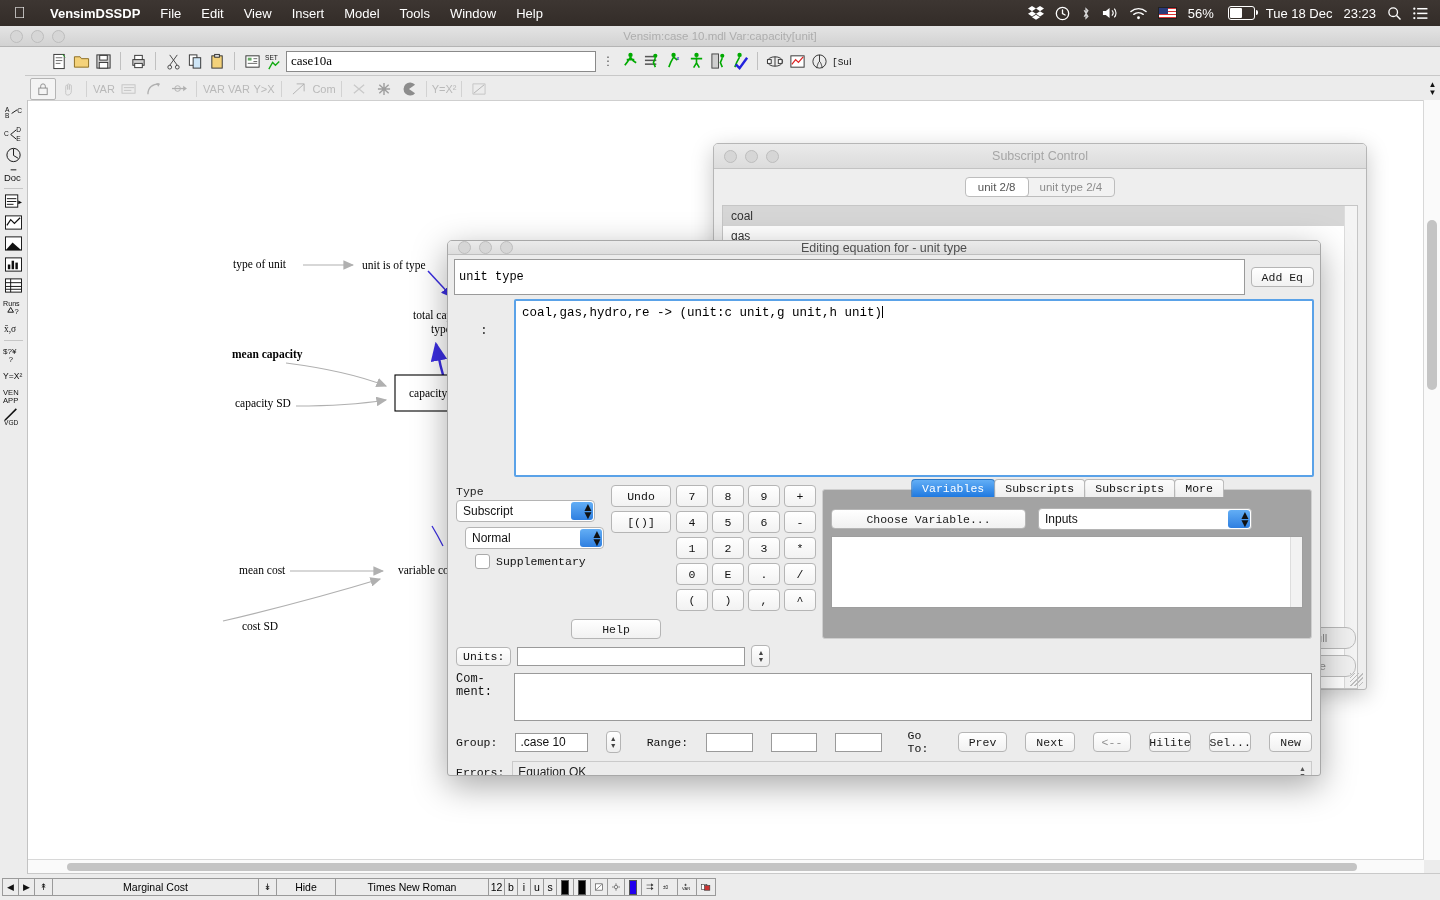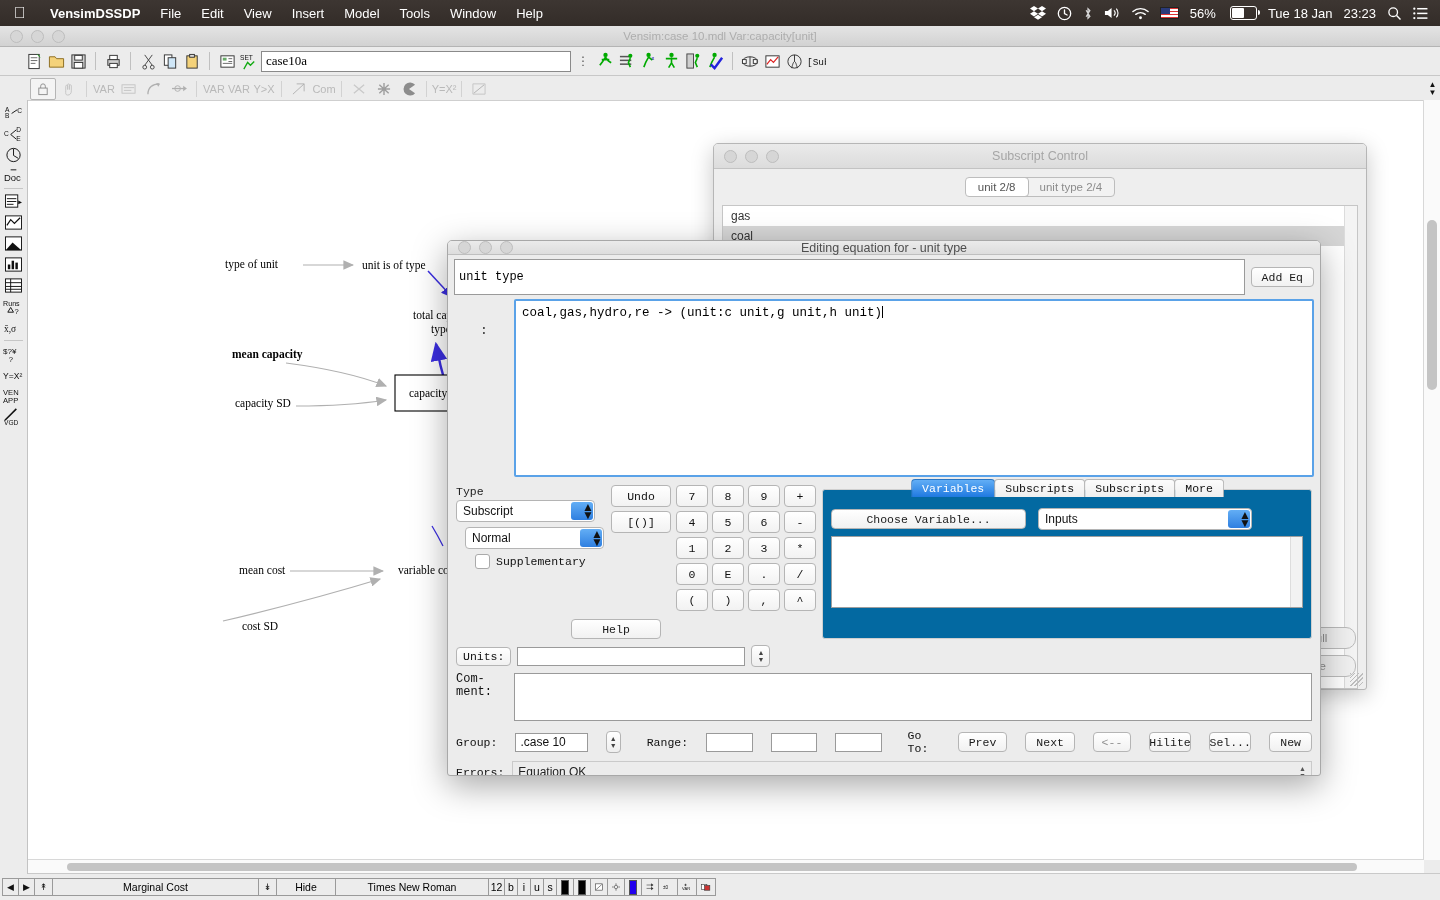--- a/index.html
+++ b/index.html
@@ -34,21 +34,21 @@
   #vensim{position:absolute;left:0;top:26px;width:1440px;height:874px;background:#ececec;
     display:flex;flex-direction:column;}
   #titlebar{height:20px;background:linear-gradient(to bottom,#e4e4e4,#d2d2d2);
     border-bottom:1px solid #b4b4b4;position:relative;display:flex;align-items:center;}
   .lights{display:flex;gap:8px;padding-left:10px;}
   .lt{width:11px;height:11px;border-radius:50%;background:#d6d6d6;border:1px solid #bdbdbd;}
   #titlebar .ttl{position:absolute;left:0;right:0;text-align:center;font-size:11.5px;color:#adadad;}
 
   
   #toolbar1{height:28px;background:#ececec;border-bottom:1px solid #c8c8c8;
-    display:flex;align-items:center;padding:0 24px;gap:2px;}
+    display:flex;align-items:center;padding:0 24px;gap:2px;margin-left:25px;}
   .tb-ico{width:20px;height:20px;display:flex;align-items:center;justify-content:center;
     font-size:13px;color:#333;}
   .tb-sep{width:1px;height:18px;background:#c0c0c0;margin:0 5px;}
   #fileNameField{flex:0 0 auto;width:300px;height:19px;background:#fff;border:1px solid #8a8a8a;
     font-family:"Liberation Serif",serif;font-size:13px;padding:0 4px;display:flex;align-items:center;}
   .dots3{letter-spacing:0;font-size:12px;color:#555;padding:0 4px;}
 
   
   #toolbar2{height:26px;background:#ececec;border-bottom:1px solid #c8c8c8;
     display:flex;align-items:center;padding-left:30px;gap:1px;position:relative;}
@@ -145,21 +145,21 @@
   .chklbl{font-family:"Liberation Mono",monospace;font-size:11.5px;color:#111;}
   .helprow{display:flex;justify-content:center;margin-top:8px;padding-right:40px;}
 
   .keypad{display:flex;gap:5px;margin-left:6px;}
   .kcol{display:flex;flex-direction:column;gap:4px;}
   .kbtn{width:30px;height:20px;border:1px solid #b5b5b5;border-radius:4px;background:linear-gradient(to bottom,#fff,#f2f2f2);
      font-family:"Liberation Mono",monospace;font-size:11.5px;display:flex;align-items:center;justify-content:center;color:#111;}
   .kwide{width:58px;}
   .krow{display:flex;gap:4px;}
 
-  .rightmid{flex:1;border:1px solid #cfcfcf;border-radius:3px;background:#0369a1;padding:6px 8px 8px;position:relative;margin-top:4px;}
+  .rightmid{flex:1;border:1px solid #cfcfcf;border-radius:3px;background:#a3a3a3;padding:6px 8px 8px;position:relative;margin-top:4px;}
   .tabs{position:absolute;top:-11px;left:50%;transform:translateX(-50%);display:flex;}
   .tab{border:1px solid #b8b8b8;border-bottom:none;border-radius:4px 4px 0 0;background:linear-gradient(to bottom,#fcfcfc,#efefef);
      font-family:"Liberation Mono",monospace;font-size:11.5px;padding:2px 10px;color:#111;margin-right:-1px;}
   .tab.sel{background:linear-gradient(to bottom,#62aef6,#1f79e0);color:#fff;border-color:#2a77c6;}
   .pickrow{display:flex;align-items:center;gap:12px;margin-top:12px;}
   .varlist{margin-top:6px;height:70px;background:#fff;border:1px solid #9e9e9e;position:relative;}
   .varlist .sb{position:absolute;right:0;top:0;bottom:0;width:11px;background:#f2f2f2;border-left:1px solid #ddd;}
 
   .unitsrow{display:flex;align-items:center;gap:6px;padding:6px 8px 0 8px;}
   .tagbtn{border:1px solid #b5b5b5;border-radius:4px;background:linear-gradient(to bottom,#fff,#f1f1f1);
@@ -228,21 +228,21 @@
     </div>
     <div class="itm">
         <span class="flagicon"></span>
       </div>
     <div class="itm">56%</div>
     <div class="itm">
         <span class="batt">
           <i></i>
         </span>
       </div>
-    <div class="itm">Tue 18 Jan</div>
+    <div class="itm">Tue 18 Dec</div>
     <div class="itm">23:23</div>
     <div class="itm">
       <svg width="15" height="15" viewBox="0 0 16 16">
           <circle cx="6.6" cy="6.6" r="4.6" fill="none" stroke="#fff" stroke-width="1.4"></circle>
           <path d="M10.2 10.2 14.4 14.4" stroke="#fff" stroke-width="1.5"></path>
         </svg>
     </div>
     <div class="itm">
       <svg width="15" height="13" viewBox="0 0 16 13">
           <g fill="#fff">
@@ -590,21 +590,21 @@
         <path d="M400 170 Q413 184 424 196" stroke="#3b2ee0" stroke-width="1.5" fill="none" marker-end="url(#ablue)"></path>
         <path d="M430 163 L445 161" stroke="#b0b0b0" stroke-width="1.2" fill="none"></path>
         <path d="M258 262 Q320 270 358 285" stroke="#b0b0b0" stroke-width="1.2" fill="none" marker-end="url(#agray)"></path>
         <path d="M268 305 Q320 305 358 299" stroke="#b0b0b0" stroke-width="1.2" fill="none" marker-end="url(#agray)"></path>
         <path d="M418 285 Q412 265 408 243" stroke="#3b2ee0" stroke-width="2.4" fill="none" marker-end="url(#ablue)"></path>
         <path d="M262 470 L355 470" stroke="#b0b0b0" stroke-width="1.2" fill="none" marker-end="url(#agray)"></path>
         <path d="M195 520 Q280 500 352 478" stroke="#b0b0b0" stroke-width="1.2" fill="none" marker-end="url(#agray)"></path>
         <path d="M415 445 Q410 435 404 425" stroke="#3b2ee0" stroke-width="1.3" fill="none"></path>
         <rect x="367" y="274" width="92" height="36" fill="#fff" stroke="#000" stroke-width="1.1"></rect>
       </svg>
-      <div class="dlabel" style="left:197px;top:157px;">type of unit</div>
+      <div class="dlabel" style="left:205px;top:157px;">type of unit</div>
       <div class="dlabel" style="left:334px;top:158px;">unit is of type</div>
       <div class="dlabel" style="left:385px;top:208px;">total capacity by</div>
       <div class="dlabel" style="left:403px;top:222px;">type</div>
       <div class="dlabel" style="left:204px;top:247px;font-weight:bold;">mean capacity</div>
       <div class="dlabel" style="left:207px;top:296px;">capacity SD</div>
       <div class="dlabel" style="left:211px;top:463px;">mean cost</div>
       <div class="dlabel" style="left:214px;top:519px;">cost SD</div>
       <div class="dlabel" style="left:370px;top:463px;">variable cost</div>
       <div class="dlabel" style="left:381px;top:286px;">capacity</div>
     </div>
@@ -699,22 +699,22 @@
     </div>
     <div class="ttl">Subscript Control</div>
   </div>
   <div class="segwrap">
     <div class="seg">
       <div class="sgi sel">unit  2/8</div>
       <div class="sgi">unit type  2/4</div>
     </div>
   </div>
   <div class="splist">
+    <div class="row sel">coal</div>
     <div class="row">gas</div>
-    <div class="row sel">coal</div>
     <div class="sbarv"></div>
   </div>
   <div class="subbtns">
     <div class="subbtn">Full</div>
     <div class="subbtn">...e</div>
   </div>
   <div class="grip"></div>
 </div>
 
 <div id="eqdlg">

